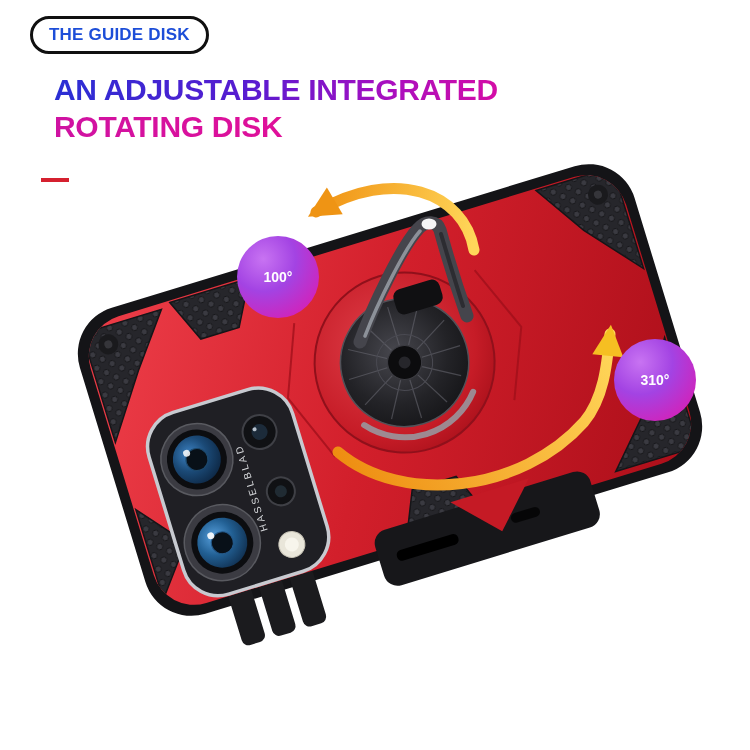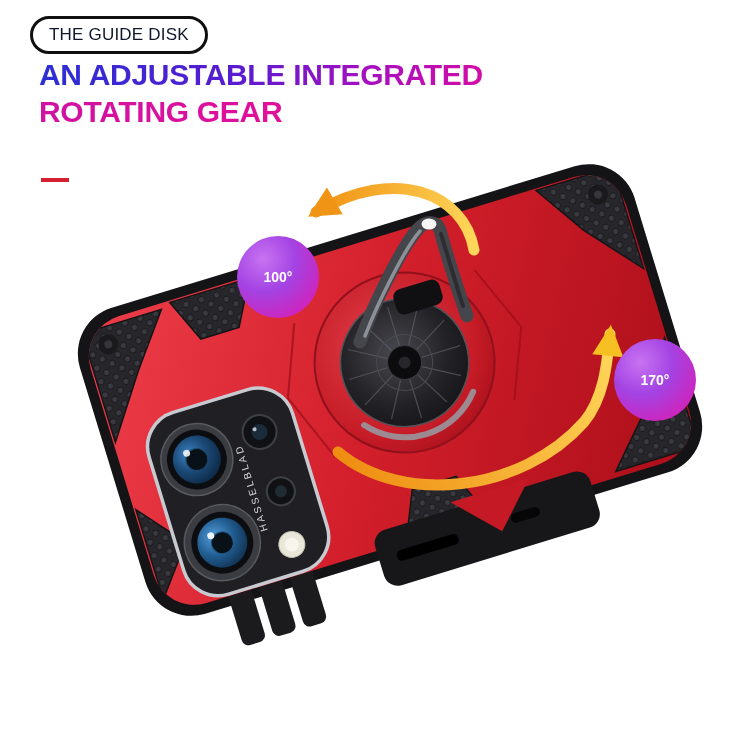--- a/index.html
+++ b/index.html
@@ -3,25 +3,25 @@
 <meta charset="utf-8">
 <style>
   html,body{margin:0;padding:0;}
   body{
     width:750px;height:750px;position:relative;background:#ffffff;overflow:hidden;
     font-family:"Liberation Sans", sans-serif;
   }
   .pill{
     position:absolute;left:30px;top:16px;
     border:3px solid #101010;border-radius:999px;background:#fff;
-    padding:6px 16px;font-size:17px;font-weight:400;color:#0f172a;letter-spacing:.2px;
+    padding:6px 16px;font-size:17px;font-weight:700;color:#1d4ed8;letter-spacing:.2px;
     white-space:nowrap;
   }
   .heading{
-    position:absolute;left:38px;top:56px;margin:1px;
+    position:absolute;left:38px;top:56px;margin:16px;
     font-size:30px;font-weight:700;line-height:1.22;letter-spacing:-.3px;white-space:nowrap;
   }
   .heading span{display:block;-webkit-background-clip:text;background-clip:text;color:transparent;}
   .hl1{background-image:linear-gradient(90deg,#2a2fd4 0%,#5a1bd0 45%,#a80fc0 75%,#d40da6 100%);}
   .hl2{background-image:linear-gradient(90deg,#e70d9c 0%,#cb0fae 55%,#8d14c6 100%);}
   .hl3{background-image:linear-gradient(90deg,#cf12a2 0%,#ef0e92 100%);}
   .dash{position:absolute;left:41px;top:178px;width:28px;height:4px;background:#d5202f;}
   .stage{position:absolute;left:0;top:0;width:750px;height:750px;}
   .callout{
     position:absolute;width:82px;height:82px;border-radius:50%;
@@ -32,21 +32,21 @@
   #c100{left:237px;top:236px;}
   #c360{left:614px;top:339px;}
 </style>
 </head>
 <body>
 
 <div class="pill">THE GUIDE DISK</div>
 
 <h1 class="heading">
   <span class="hl1">AN ADJUSTABLE INTEGRATED</span>
-  <span class="hl3">ROTATING GEAR</span>
+  <span class="hl3">ROTATING DISK</span>
 </h1>
 
 <div class="dash"></div>
 
 <svg class="stage" width="750" height="750" viewBox="0 0 750 750" xmlns="http://www.w3.org/2000/svg">
   <defs>
     <linearGradient id="redGrad" gradientUnits="userSpaceOnUse" x1="160" y1="250" x2="650" y2="540">
       <stop offset="0" stop-color="#ea3a45"></stop>
         <stop offset="0.45" stop-color="#d21f2b"></stop>
         <stop offset="1" stop-color="#ad0f1a"></stop>
@@ -203,13 +203,13 @@
     <path d="M 360 342 C 372 308 402 246 418 229 C 426 220 437 221 440 230 C 446 252 457 288 467 316" fill="none" stroke="#45454c" stroke-width="13" stroke-linecap="round" stroke-linejoin="round"></path>
     <path d="M 365 336 C 378 302 405 248 420 231" fill="none" stroke="#90969d" stroke-width="3.5" stroke-linecap="round" opacity="0.95"></path>
     <path d="M 441 234 C 447 254 456 284 463 306" fill="none" stroke="#26262b" stroke-width="4" stroke-linecap="round" opacity="0.8"></path>
     <ellipse cx="429" cy="224" rx="7.5" ry="5.5" fill="#ffffff" opacity="0.95"></ellipse>
   </g>
 
   <path d="M 338 452 C 402 506 522 492 584 422 C 604 398 607 364 610 334" fill="none" stroke="url(#arrGrad2)" stroke-width="11" stroke-linecap="round" marker-end="url(#mGold)"></path>
 </svg>
 
 <div class="callout" id="c100">100°</div>
-<div class="callout" id="c360">170°</div>
+<div class="callout" id="c360">310°</div>
 
 </body></html>

